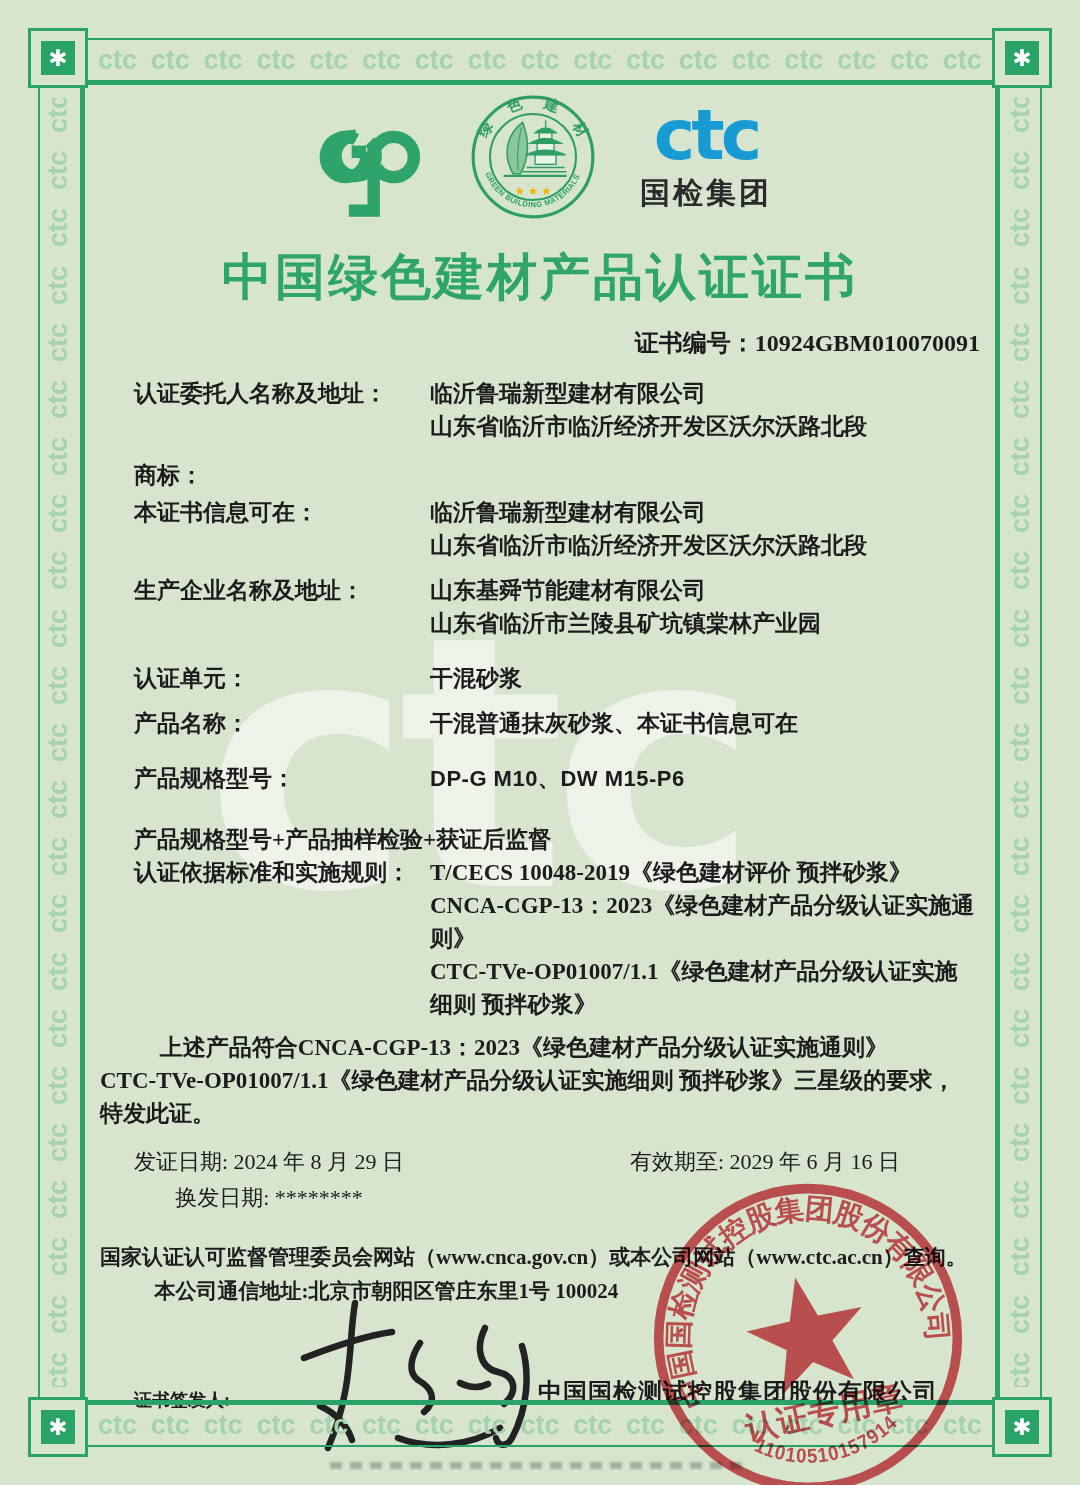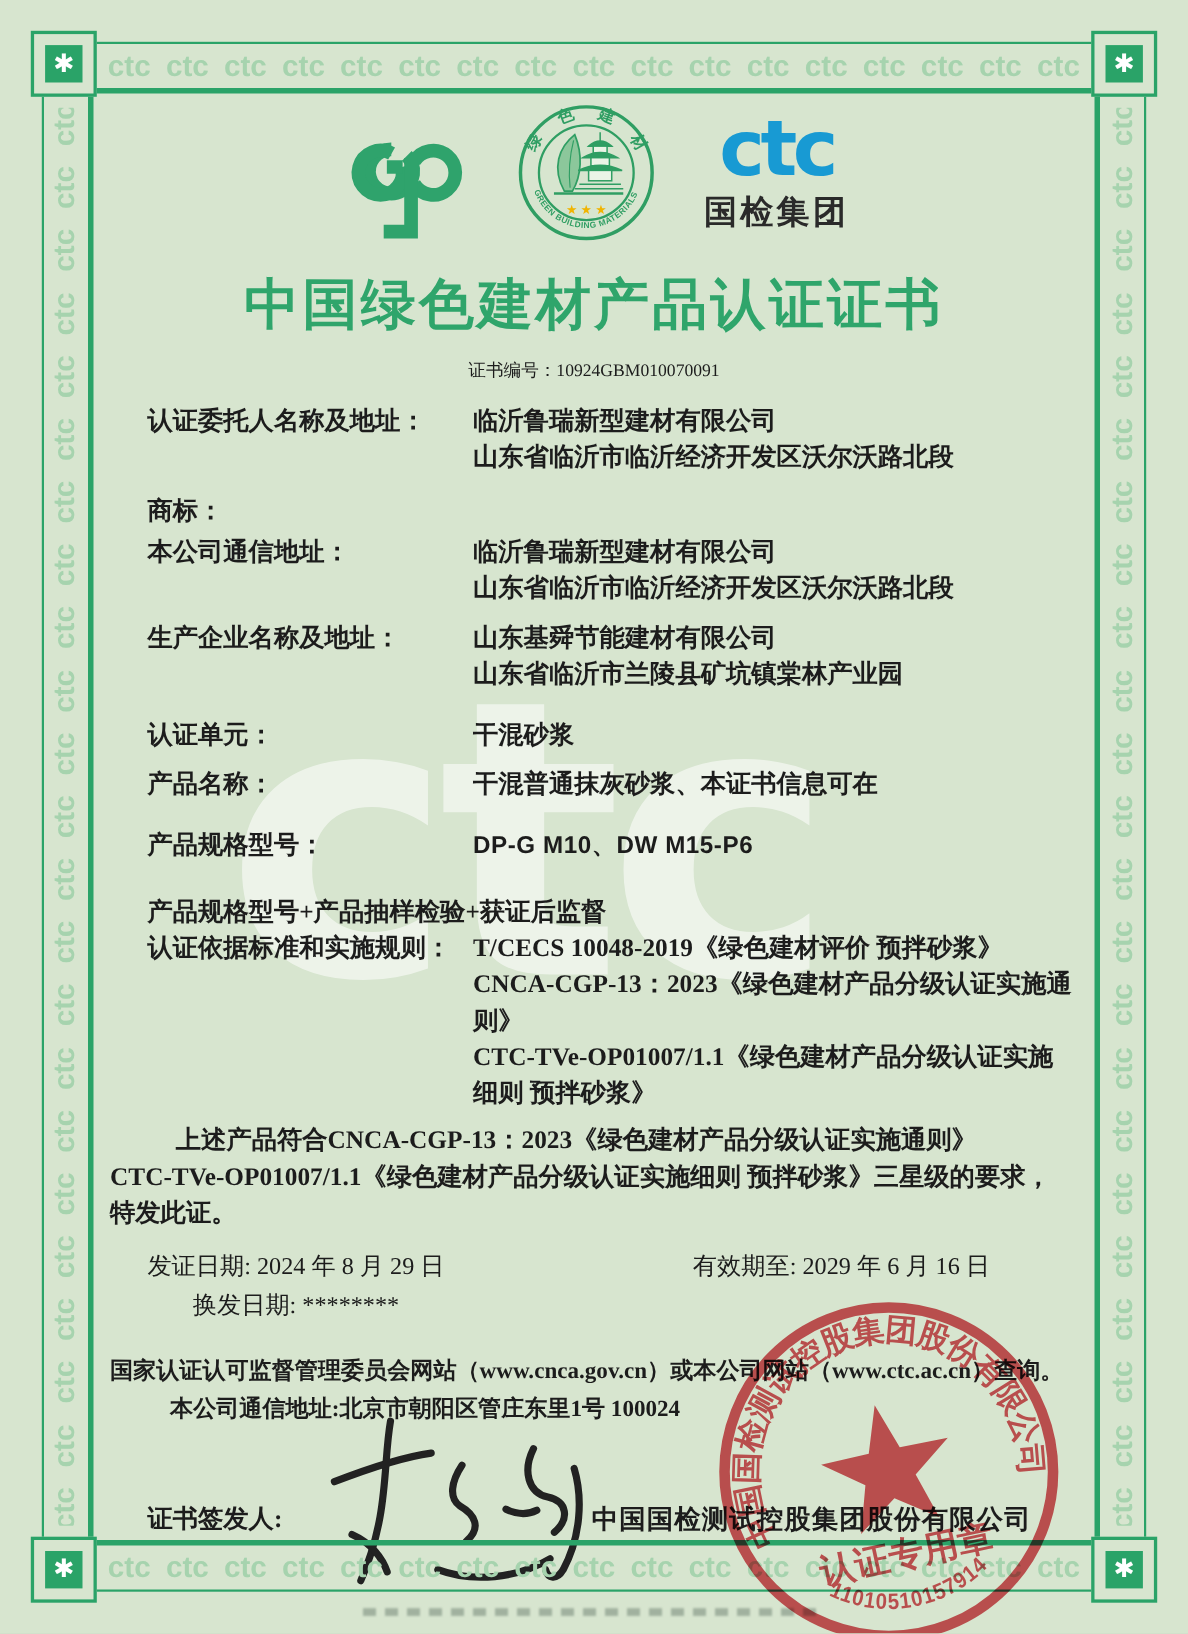--- a/index.html
+++ b/index.html
@@ -34,39 +34,39 @@
   
   .content{position:absolute;left:100px;right:100px;top:84px;bottom:84px;z-index:2;}
   .logos{display:flex;justify-content:center;align-items:center;gap:44px;margin-top:6px;height:134px;}
   .ctc-logo{display:flex;flex-direction:column;align-items:center;margin-top:6px;}
   .ctc-word{font-family:"DejaVu Sans","Liberation Sans",sans-serif;font-weight:800;font-size:70px;
             line-height:.85;color:#189ad3;letter-spacing:-4px;}
   .ctc-sub{font-family:"DejaVu Sans",sans-serif;font-weight:800;font-size:30px;color:#2a2a2a;
            letter-spacing:3px;margin-top:8px;}
   .title{text-align:center;margin-top:20px;font-size:50px;font-weight:bold;color:#2fa56b;
          letter-spacing:3px;}
-  .certno{text-align:center;margin-top:16px;font-size:16px;font-weight:normal;}
+  .certno{text-align:right;margin-top:16px;font-size:24px;font-weight:bold;}
   .fields{margin-top:18px;padding-left:34px;}
   .row{display:flex;}
   .row .label{width:296px;flex:none;font-weight:700;font-size:23px;line-height:33px;}
   .row .value{font-weight:700;font-size:23px;line-height:33px;width:575px;}
   .value.latin{font-family:"Liberation Sans","DejaVu Sans",sans-serif;font-size:22px;letter-spacing:.5px;}
   .r0{margin-bottom:16px;} .r1{margin-bottom:4px;} .r2{margin-bottom:12px;}
   .r3{margin-bottom:22px;} .r4{margin-bottom:12px;} .r5{margin-bottom:22px;}
   .r6{margin-bottom:28px;} .r7{margin-bottom:0;}
   .statement{margin-top:10px;font-size:23px;font-weight:700;line-height:33px;}
   .statement .l1{text-indent:2.6em;}
   .dates{display:flex;justify-content:space-between;margin-top:14px;font-size:22px;
          padding-left:34px;padding-right:80px;}
   .dates div{line-height:36px;text-align:center;}
   .footerp{margin-top:24px;font-size:21px;font-weight:600;line-height:34px;}
   .footerp .l1{text-indent:2.6em;}
   .footerp .addr{text-indent:2.6em;}
   .signer{position:relative;margin-top:8px;height:180px;}
-  .signer .label{position:absolute;left:34px;top:60px;font-size:23px;font-weight:700;}
+  .signer .label{position:absolute;left:34px;top:72px;font-size:18px;font-weight:700;}
   .signer .sig{position:absolute;left:160px;top:-28px;}
   .signer .company{position:absolute;left:438px;top:60px;font-size:24px;font-weight:700;letter-spacing:1px;}
   .seal{position:absolute;left:648px;top:1178px;z-index:5;opacity:.9;mix-blend-mode:multiply;}
   .fineprint{position:absolute;left:330px;right:330px;bottom:16px;height:7px;z-index:2;
      background:repeating-linear-gradient(90deg,rgba(80,100,88,.4) 0 12px,rgba(80,100,88,0) 12px 20px);
      filter:blur(1px);}
 </style>
 </head>
 <body>
 
@@ -234,21 +234,21 @@
         <div class="value">
           <div>临沂鲁瑞新型建材有限公司</div>
           <div>山东省临沂市临沂经济开发区沃尔沃路北段</div>
         </div>
       </div>
       <div class="row r1">
         <div class="label">商标：</div>
         <div class="value"></div>
       </div>
       <div class="row r2">
-        <div class="label">本公司通信地址：</div>
+        <div class="label">本证书信息可在：</div>
         <div class="value">
           <div>临沂鲁瑞新型建材有限公司</div>
           <div>山东省临沂市临沂经济开发区沃尔沃路北段</div>
         </div>
       </div>
       <div class="row r3">
         <div class="label">生产企业名称及地址：</div>
         <div class="value">
           <div>山东基舜节能建材有限公司</div>
           <div>山东省临沂市兰陵县矿坑镇棠林产业园</div>

